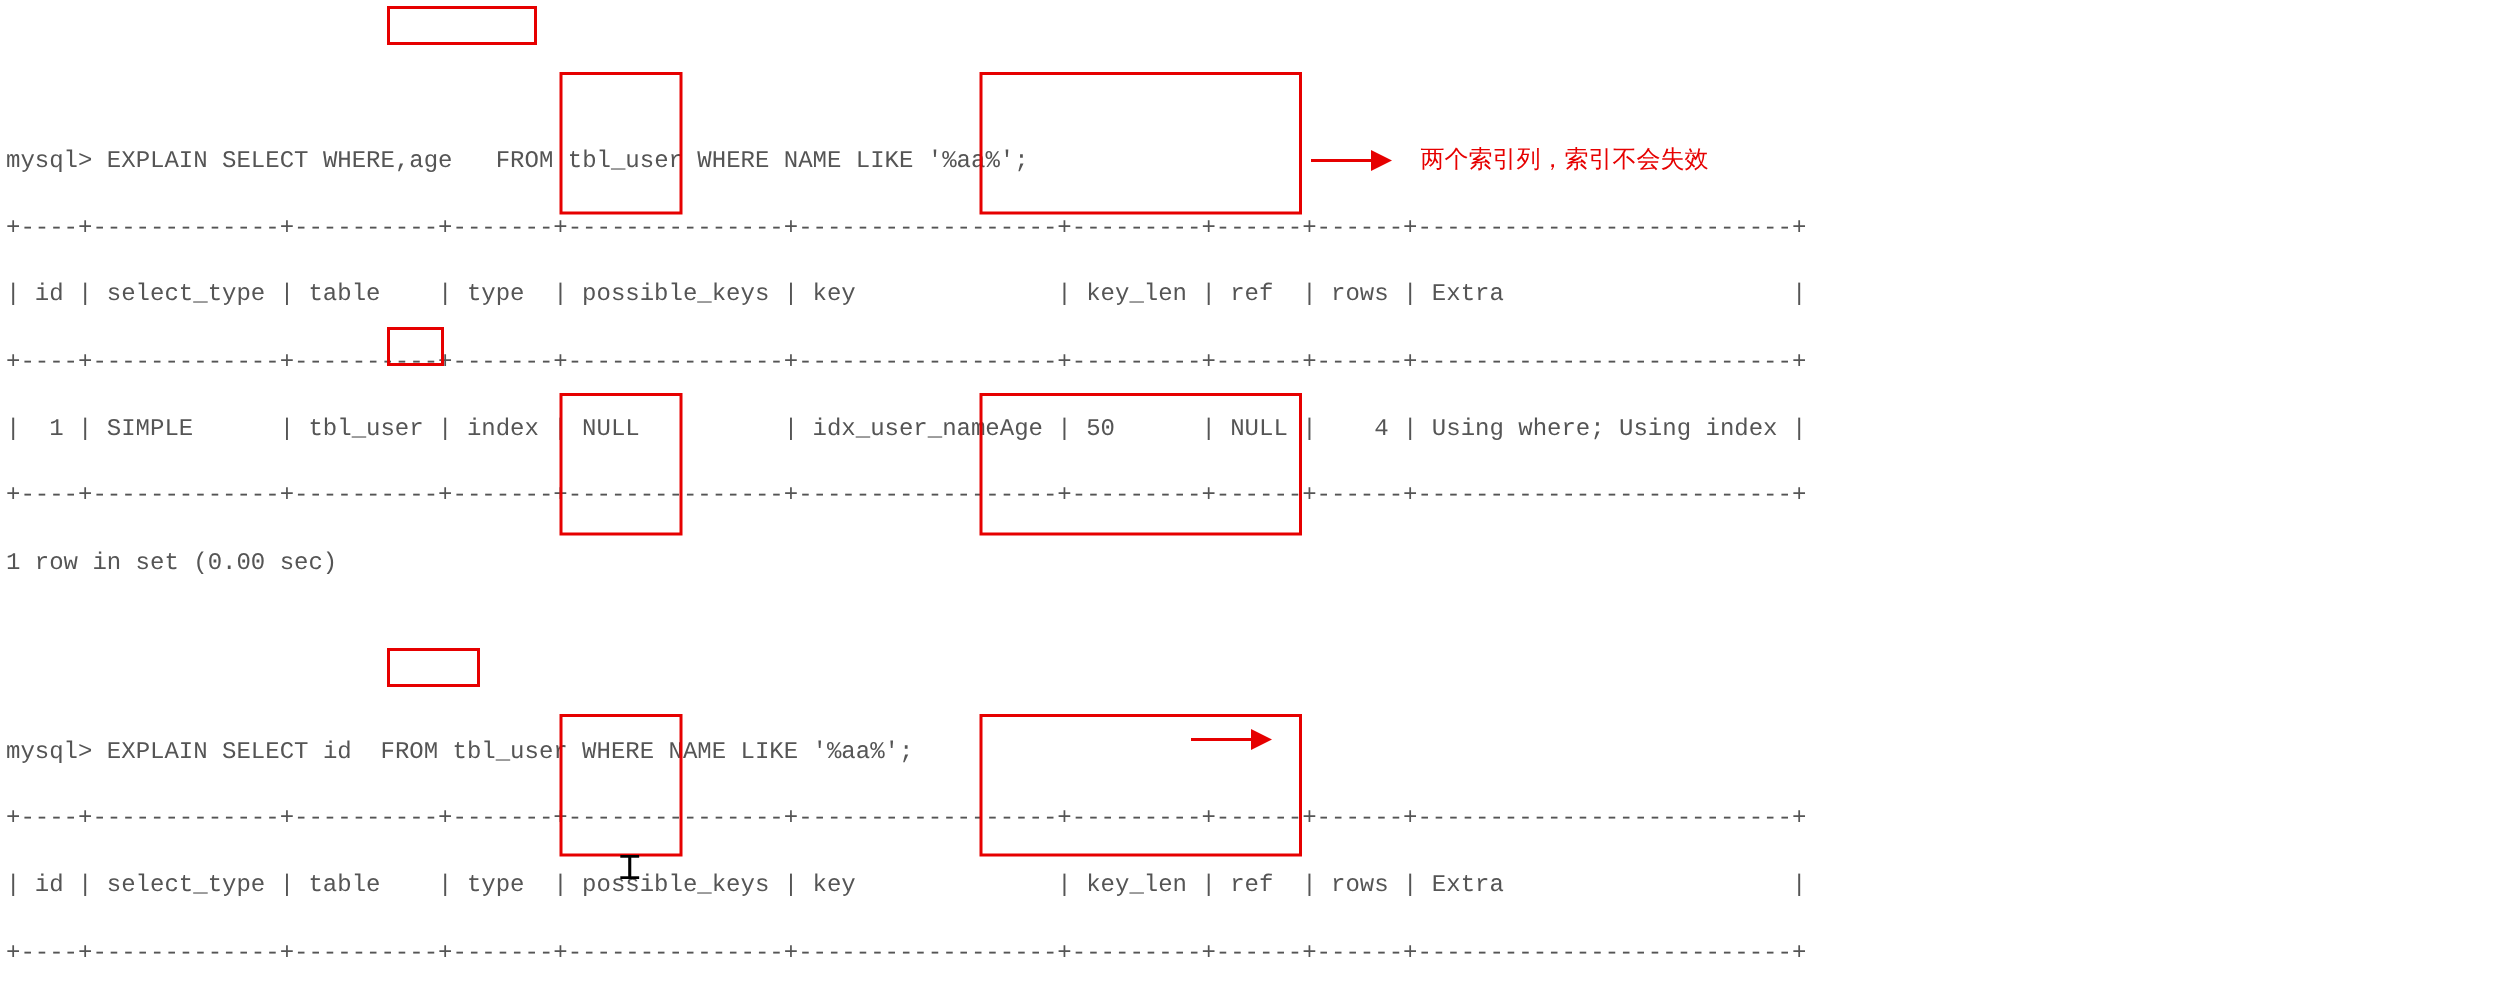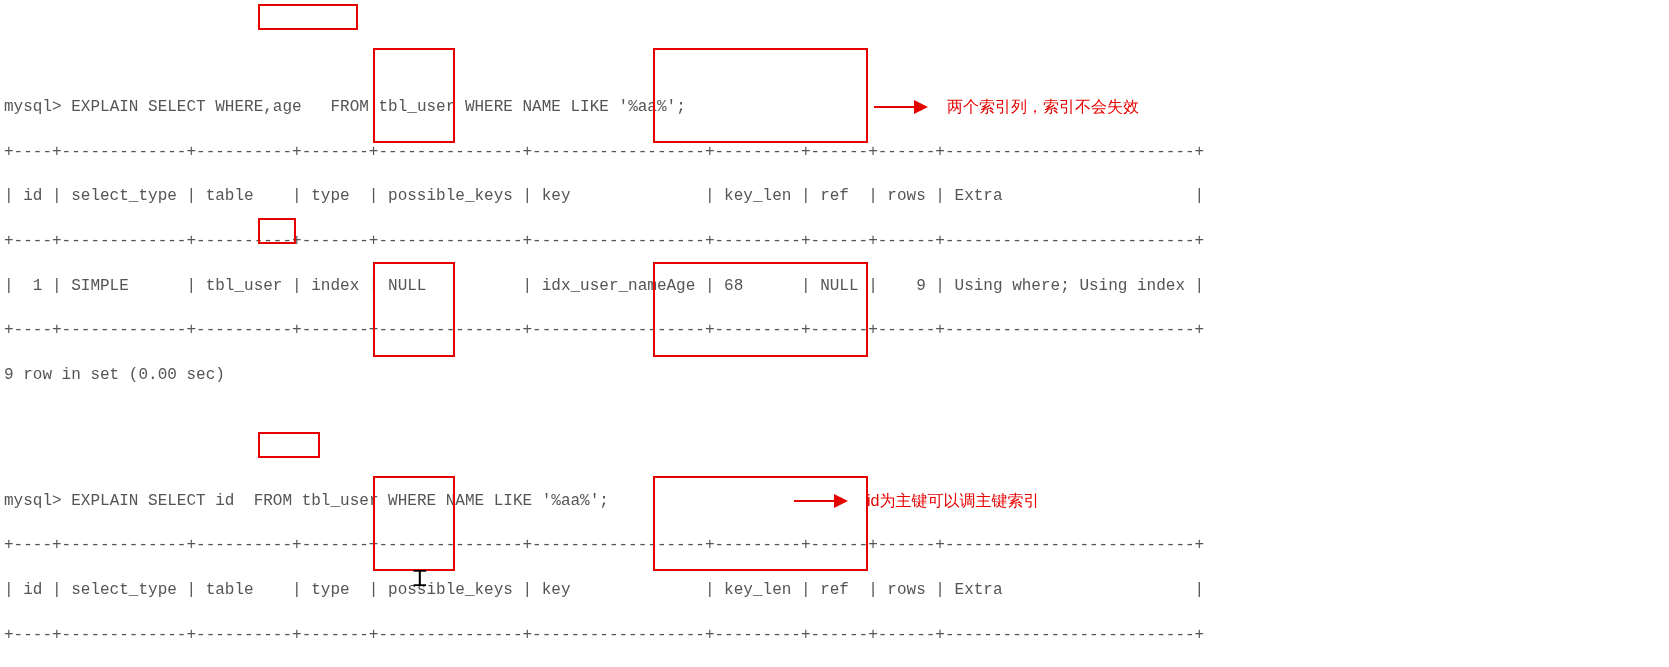--- a/index.html
+++ b/index.html
@@ -70,30 +70,29 @@
 
 <div class="row"><span>mysql&gt; </span><span>EXPLAIN SELECT </span><span>WHERE,age</span><span>   FROM tbl_user WHERE NAME LIKE '%aa%';</span>
   <div class="annot" style="left:870px;top:0;">
       <div class="arrow"></div>
       <span>两个索引列，索引不会失效</span>
     </div>
 </div>
 <div class="row">+----+-------------+----------+-------+---------------+------------------+---------+------+------+--------------------------+</div>
 <div class="row">| id | select_type | table    | type  | possible_keys | key              | key_len | ref  | rows | Extra                    |</div>
 <div class="row">+----+-------------+----------+-------+---------------+------------------+---------+------+------+--------------------------+</div>
-<div class="row">|  1 | SIMPLE      | tbl_user | index | NULL          | idx_user_nameAge | 68      | NULL |    9 | Using where; Using index |</div>
+<div class="row">|  1 | SIMPLE      | tbl_user | index | NULL          | idx_user_nameAge | 50      | NULL |    4 | Using where; Using index |</div>
 <div class="row">+----+-------------+----------+-------+---------------+------------------+---------+------+------+--------------------------+</div>
-<div class="row">9 row in set (0.00 sec)</div>
+<div class="row">1 row in set (0.00 sec)</div>
 <div class="row"></div>
 
 
 <div class="row"><span>mysql&gt; </span><span>EXPLAIN SELECT </span><span>id</span><span>  FROM tbl_user WHERE NAME LIKE '%aa%';</span>
   <div class="annot" style="left:790px;top:0;">
       <div class="arrow"></div>
-      <span>id为主键可以调主键索引</span>
     </div>
 </div>
 <div class="row">+----+-------------+----------+-------+---------------+------------------+---------+------+------+--------------------------+</div>
 <div class="row">| id | select_type | table    | type  | possible_keys | key              | key_len | ref  | rows | Extra                    |</div>
 <div class="row">+----+-------------+----------+-------+---------------+------------------+---------+------+------+--------------------------+</div>
 <div class="row">|  1 | SIMPLE      | tbl_user | index | NULL          | idx_user_nameAge | 68      | NULL |    4 | Using where; Using index |</div>
 
 
 
 

